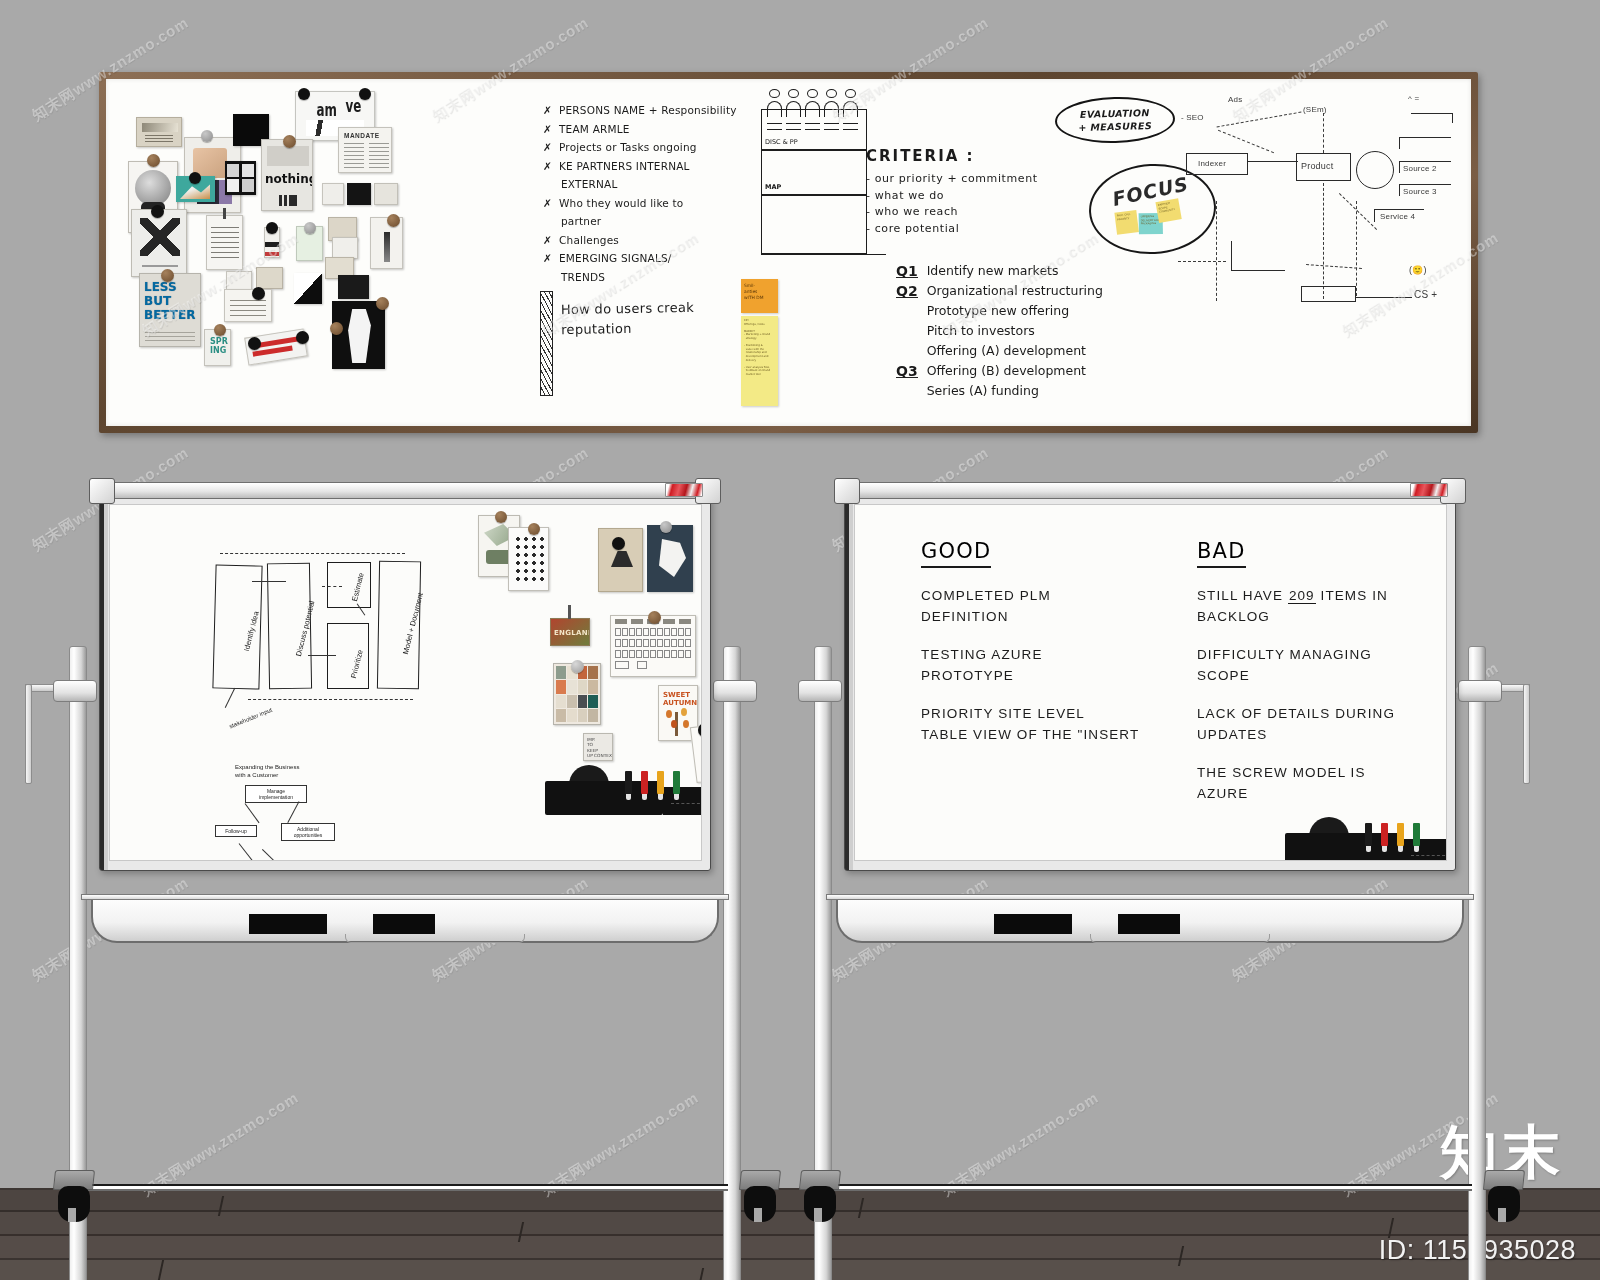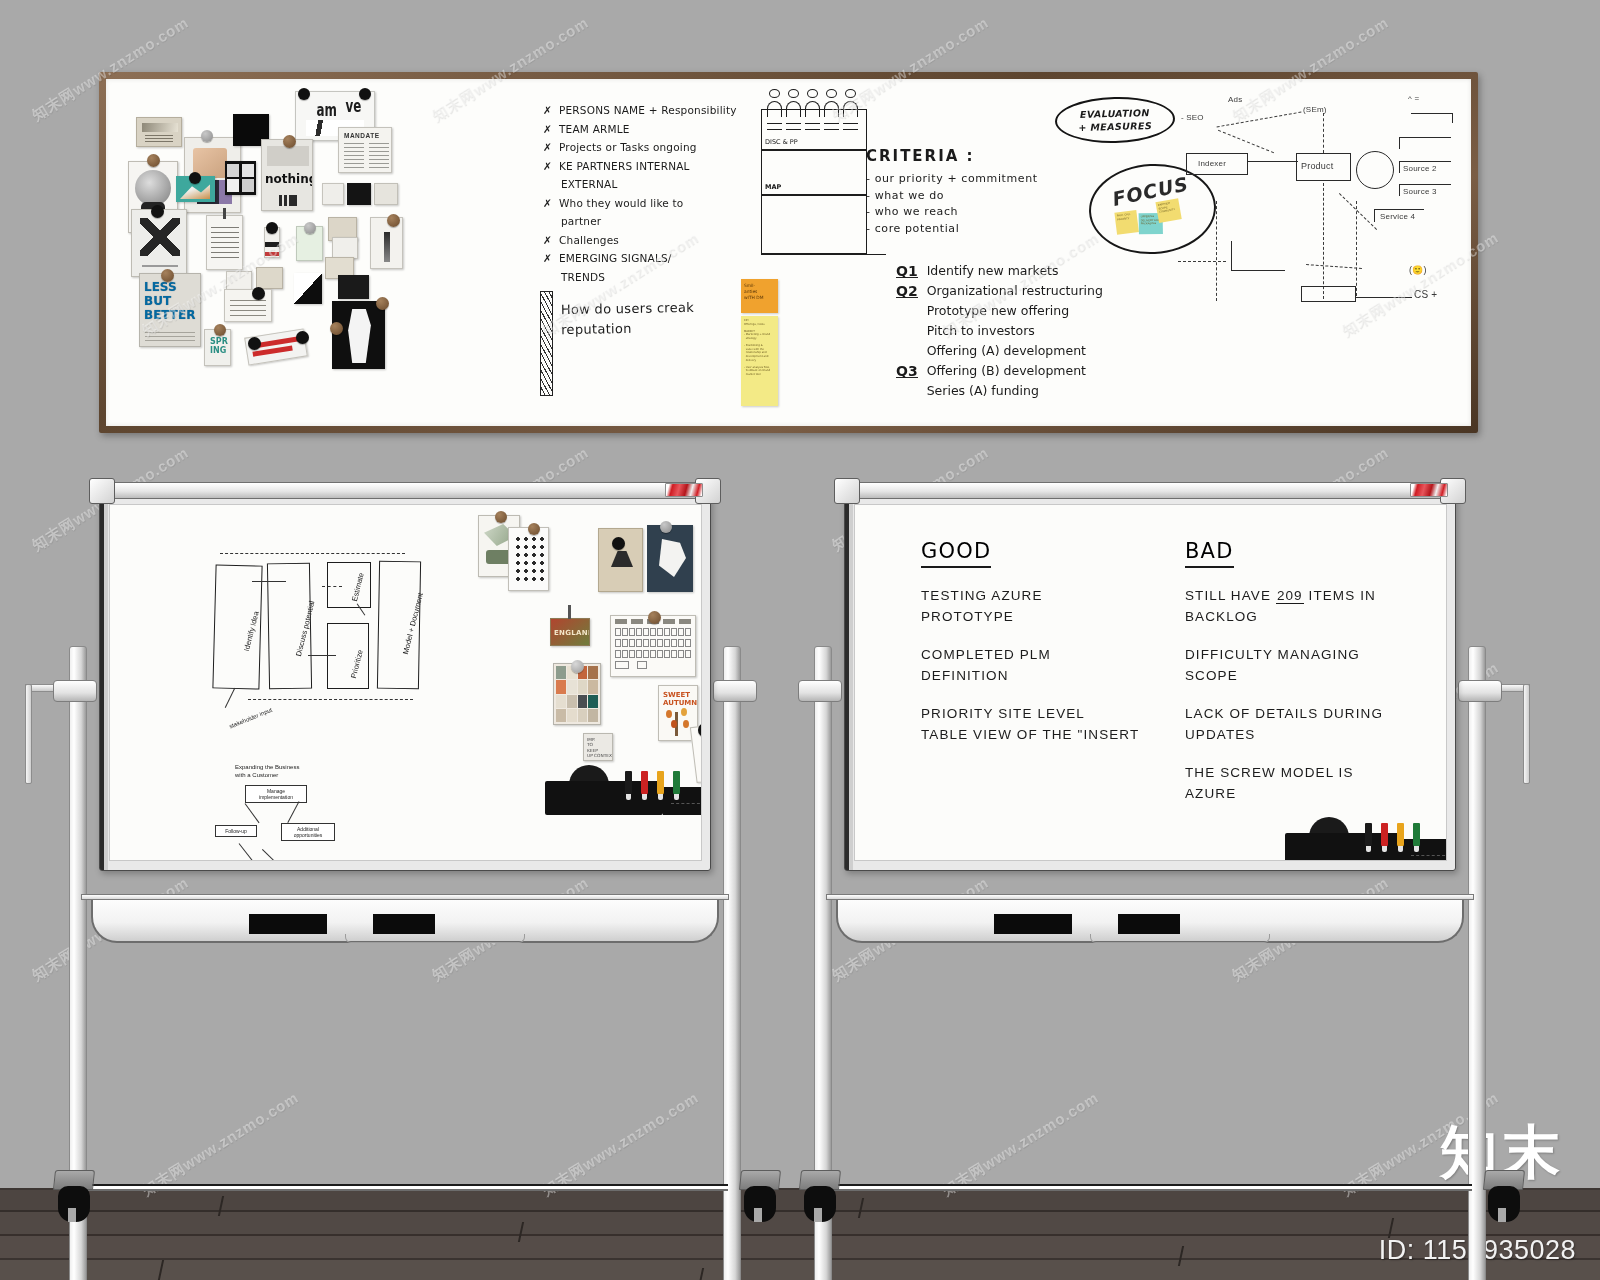--- a/index.html
+++ b/index.html
@@ -722,30 +722,30 @@
     <div class="stand-post post-left"></div>
     <div class="stand-post post-right"></div>
     <div class="pivot-knob knob-l"></div>
     <div class="pivot-knob knob-r"></div>
     <div class="rod-arm ra-r"></div>
     <div class="height-rod hr-r"></div>
 
     <div class="board-frame">
       <div class="board-surface">
         <div class="gb-col" style="left:66px;top:34px;width:250px;" id="good-col"><div class="gb-head">GOOD</div><div class="gb-item">
+              <div>COMPLETED PLM</div>
+              <div>DEFINITION</div>
+            </div><div class="gb-item">
               <div>TESTING AZURE</div>
               <div>PROTOTYPE</div>
-            </div><div class="gb-item">
-              <div>COMPLETED PLM</div>
-              <div>DEFINITION</div>
             </div><div class="gb-item">
               <div>PRIORITY SITE LEVEL</div>
               <div>TABLE VIEW OF THE "INSERT</div>
             </div></div>
-        <div class="gb-col" style="left:330px;top:34px;width:250px;" id="bad-col"><div class="gb-head">BAD</div><div class="gb-item">
+        <div class="gb-col" style="left:342px;top:34px;width:250px;" id="bad-col"><div class="gb-head">BAD</div><div class="gb-item">
               <div>STILL HAVE <span class="gb-num">209</span> ITEMS IN</div>
               <div>BACKLOG</div>
             </div><div class="gb-item">
               <div>DIFFICULTY MANAGING</div>
               <div>SCOPE</div>
             </div><div class="gb-item">
               <div>LACK OF DETAILS DURING</div>
               <div>UPDATES</div>
             </div><div class="gb-item">
               <div>THE SCREW MODEL IS</div>

